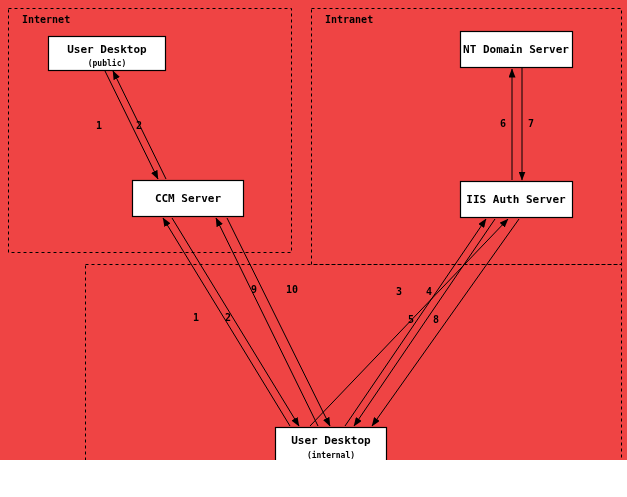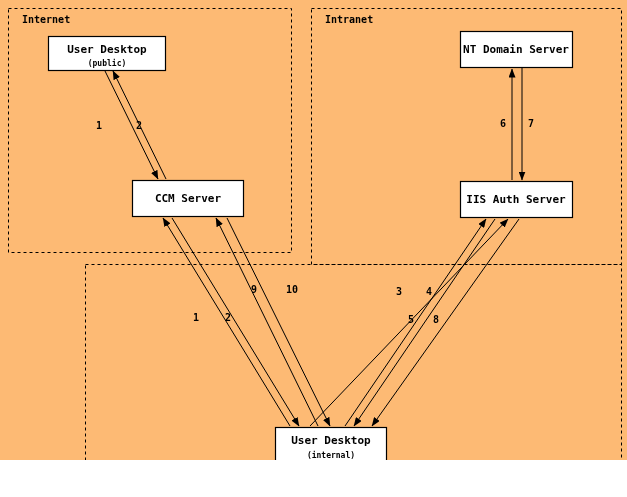--- a/index.html
+++ b/index.html
@@ -7,21 +7,21 @@
     padding: 0;
     background: #ffffff;
   }
   body {
     font-family: "DejaVu Sans Mono", monospace;
   }
   #diagram-root {
     position: relative;
     width: 627px;
     height: 460px;
-    background: #fdba74;
+    background: #ef4444;
     overflow: hidden;
   }
   svg.diagram-canvas {
     position: absolute;
     top: 0;
     left: 0;
     width: 627px;
     height: 497px;
   }
   .zone-rect {

